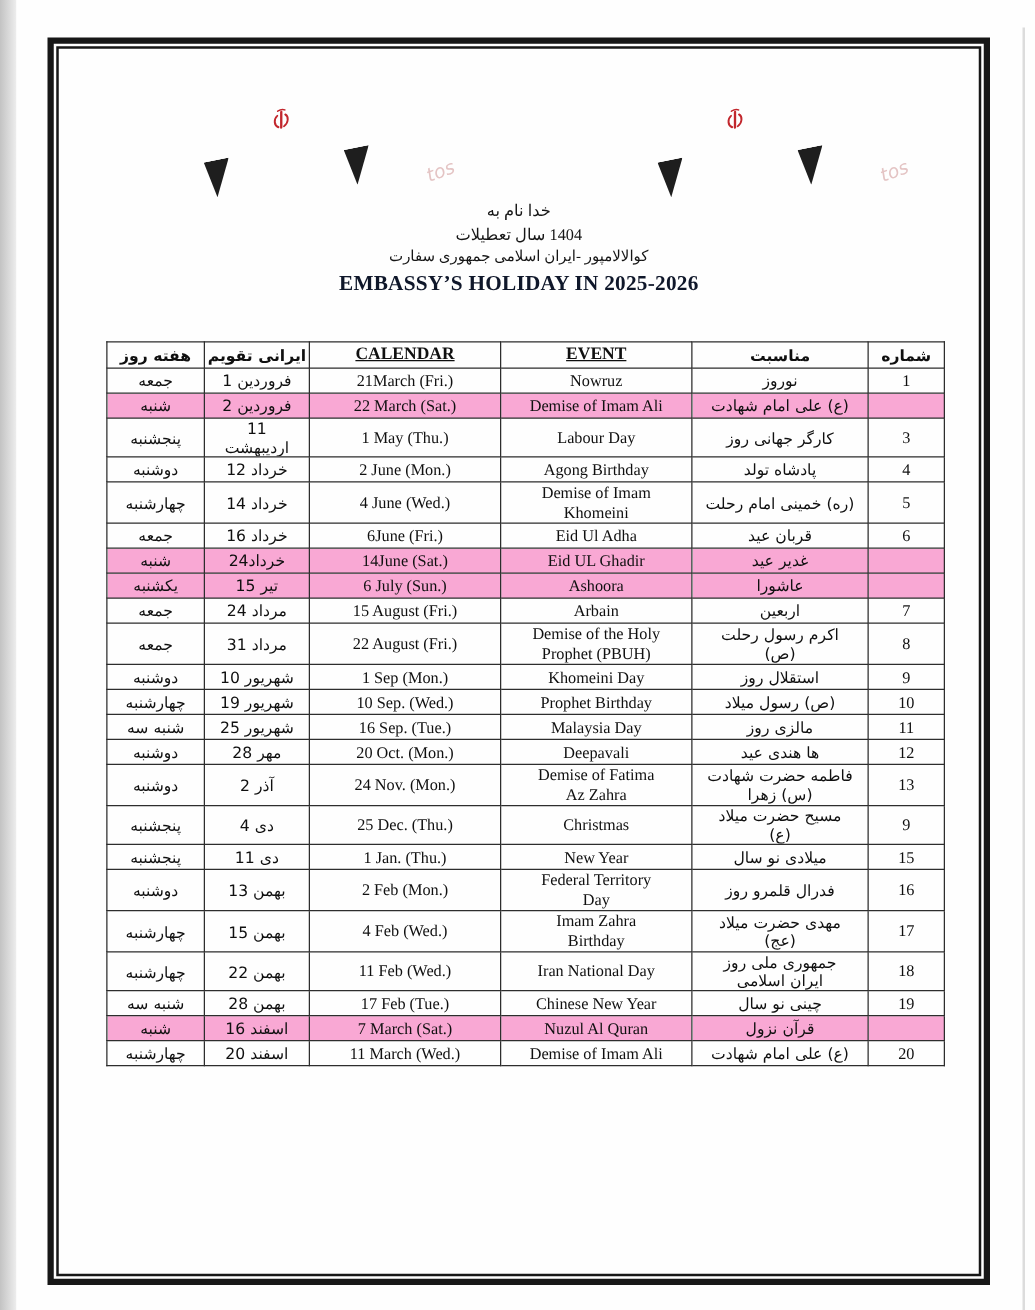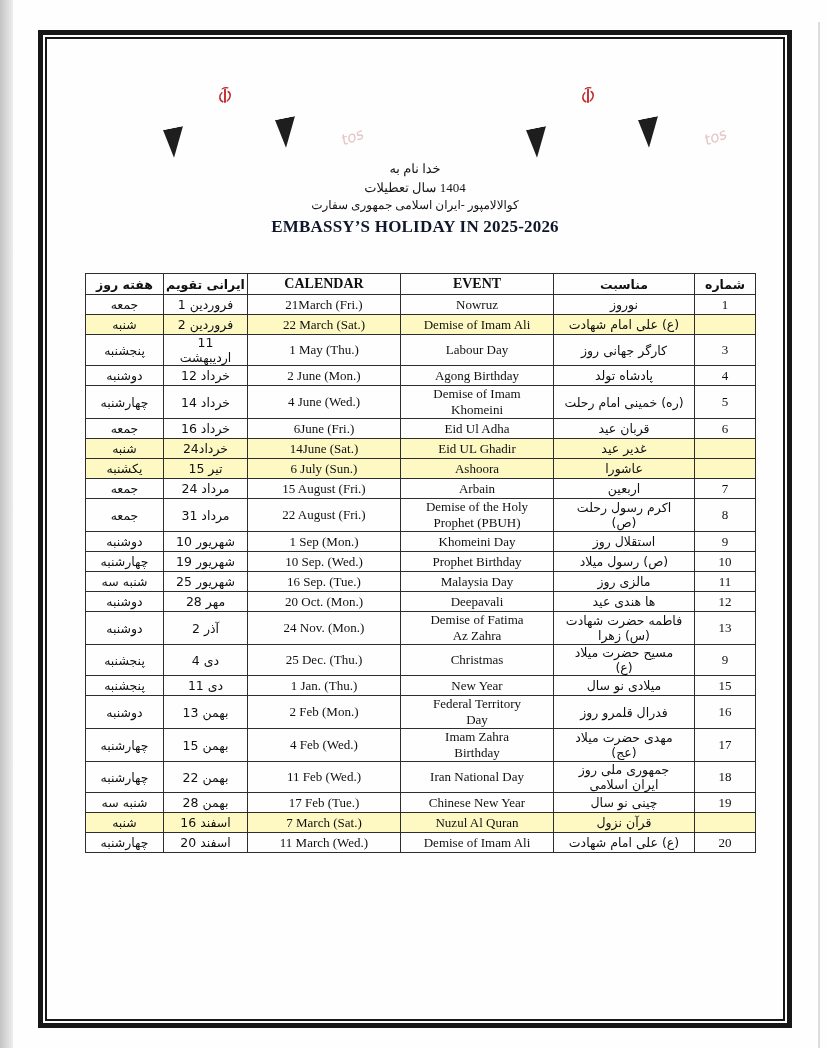--- a/index.html
+++ b/index.html
@@ -42,22 +42,22 @@
   .holiday-table{position:absolute;left:85px;top:273px;width:670px;
                  border-collapse:collapse;table-layout:fixed;}
   .holiday-table th,.holiday-table td{border:1px solid #2d2d2d;text-align:center;
       vertical-align:middle;padding:0 2px;white-space:pre-line;color:#101010;
       overflow:hidden;}
   .holiday-table th{height:20px;}
   .holiday-table td{height:19px;}
   .fa{font:12.5px "DejaVu Sans",sans-serif;}
   .en{font:13px "Liberation Serif",serif;}
   th.fa{font:bold 12.5px "DejaVu Sans",sans-serif;}
-  th.en{font:bold 14px "Liberation Serif",serif;}
-  tr.hl td{background:#fef9c3;}
+  th.en{font:bold 14px "Liberation Serif",serif;text-decoration:underline;}
+  tr.hl td{background:#f9a8d4;}
 </style>
 </head>
 <body>
 
 <div class="page">
 
   <div class="scan-left"></div>
   <div class="scan-right"></div>
 
   <div class="frame">

